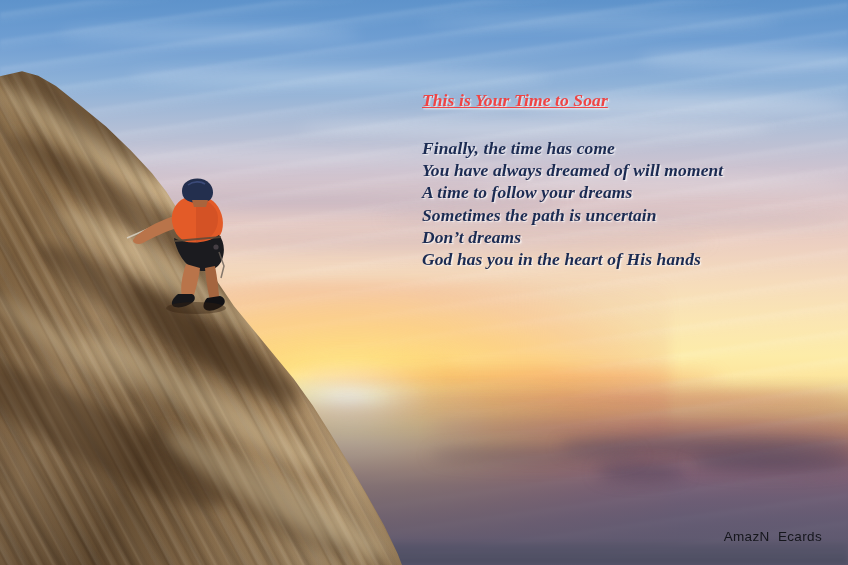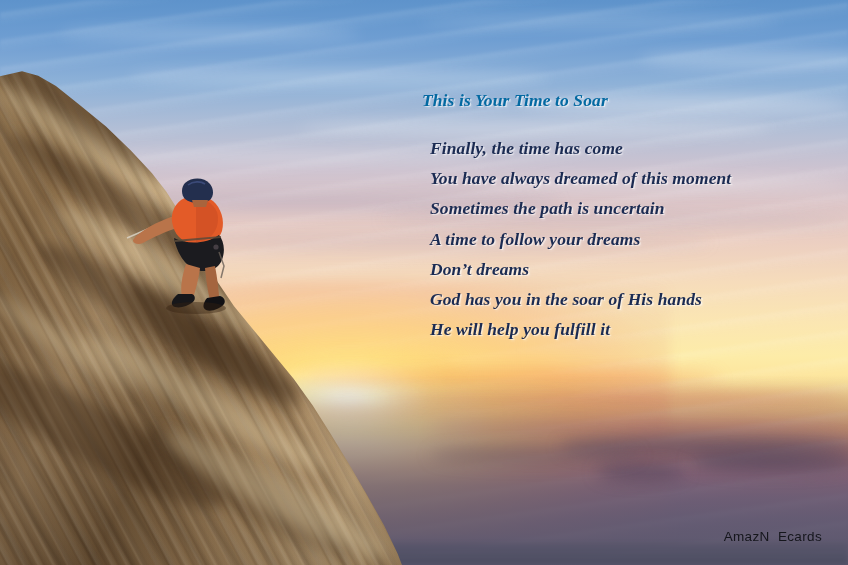--- a/index.html
+++ b/index.html
@@ -216,39 +216,40 @@
   .poem {
     position: absolute;
     left: 422px;
     top: 90px;
     width: 400px;
   }
   .poem-title {
     font-size: 17.5px;
     font-weight: bold;
     font-style: italic;
-    color: #0369a1;
+    color: #ef4444;
     letter-spacing: 0.1px;
     text-shadow: 1.3px 1.3px 0 rgba(255,255,255,0.50),
                  2px 2px 2.5px rgba(255,255,255,0.28);
     white-space: nowrap;
     margin: 0;
+    text-decoration: underline;
   }
   .poem-body { margin-top: 26px; }
   .poem-line {
     font-size: 17.5px;
     font-weight: bold;
     font-style: italic;
     color: #1b2b52;
     line-height: 22.2px;
     letter-spacing: 0.1px;
     text-shadow: 1.3px 1.3px 0 rgba(255,255,255,0.50),
                  2px 2px 2.5px rgba(255,255,255,0.28);
     white-space: nowrap;
-    margin: 8px;
+    margin: 0;
   }
 
   .watermark {
     position: absolute;
     right: 26px;
     bottom: 21px;
     font-family: "Liberation Sans", sans-serif;
     font-size: 13.5px;
     color: #15161c;
     letter-spacing: 0.35px;
@@ -363,24 +364,23 @@
              C 211 312, 220 309, 224 304
              C 226 301, 224 297, 220 296 Z" fill="#111114"></path>
 
     <ellipse cx="196" cy="308" rx="30" ry="6" fill="rgba(52,34,16,0.42)"></ellipse>
   </svg>
 
   <div class="poem">
     <p class="poem-title">This is Your Time to Soar</p>
     <div class="poem-body">
       <p class="poem-line">Finally, the time has come</p>
-      <p class="poem-line">You have always dreamed of this moment</p>
+      <p class="poem-line">You have always dreamed of will moment</p>
+      <p class="poem-line">A time to follow your dreams</p>
       <p class="poem-line">Sometimes the path is uncertain</p>
-      <p class="poem-line">A time to follow your dreams</p>
       <p class="poem-line">Don’t dreams</p>
-      <p class="poem-line">God has you in the soar of His hands</p>
-      <p class="poem-line">He will help you fulfill it</p>
+      <p class="poem-line">God has you in the heart of His hands</p>
     </div>
   </div>
 
   <div class="watermark">AmazN  Ecards</div>
 
 </div>
 
 </body></html>

